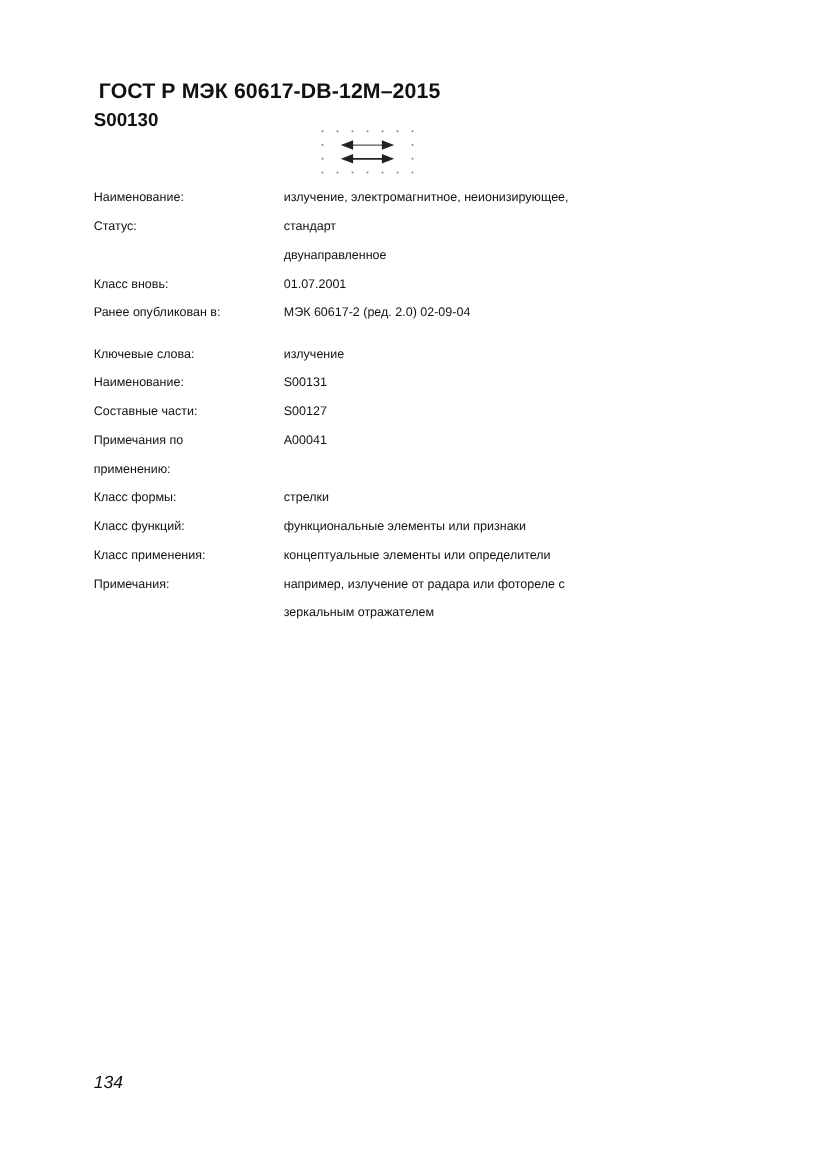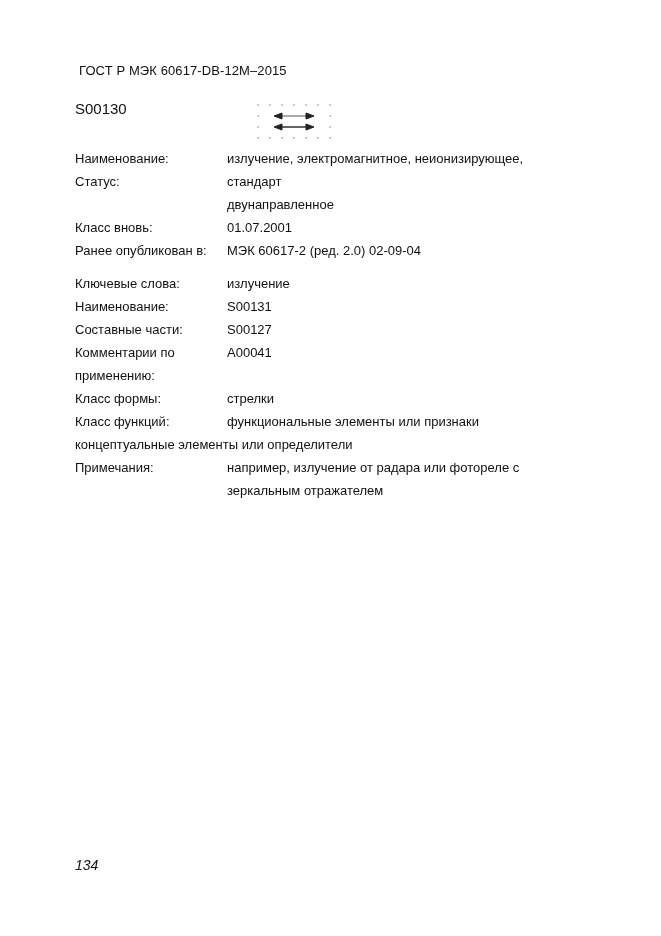--- a/index.html
+++ b/index.html
@@ -12,44 +12,44 @@
       height: 936px;
       position: relative;
       overflow: hidden;
       font-family: "Liberation Sans", sans-serif;
       color: #111111;
     }
     .header {
       position: absolute;
       left: 79px;
       top: 63px;
-      font-size: 13px;
-      font-weight: normal;
+      font-size: 17px;
+      font-weight: bold;
       letter-spacing: 0.1px;
     }
     .code {
       position: absolute;
       left: 75px;
-      top: 100px;
+      top: 88px;
       font-size: 15px;
-      font-weight: normal;
+      font-weight: bold;
     }
     .symbol {
       position: absolute;
       left: 254px;
       top: 101px;
       width: 80px;
       height: 40px;
     }
     .rows {
       position: absolute;
       left: 75px;
       top: 147px;
       width: 520px;
-      font-size: 13px;
+      font-size: 10px;
     }
     .row {
       display: flex;
       line-height: 23px;
     }
     .row .label {
       width: 152px;
       flex: 0 0 152px;
     }
     .row .value {
@@ -134,36 +134,37 @@
   </div>
   <div class="row">
     <div class="label">Наименование:</div>
     <div class="value">S00131</div>
   </div>
   <div class="row">
     <div class="label">Составные части:</div>
     <div class="value">S00127</div>
   </div>
   <div class="row">
-    <div class="label">Комментарии по</div>
+    <div class="label">Примечания по</div>
     <div class="value">A00041</div>
   </div>
   <div class="row">
     <div class="label">применению:</div>
     <div class="value"></div>
   </div>
   <div class="row">
     <div class="label">Класс формы:</div>
     <div class="value">стрелки</div>
   </div>
   <div class="row">
     <div class="label">Класс функций:</div>
     <div class="value">функциональные элементы или признаки</div>
   </div>
   <div class="row">
+    <div class="label">Класс применения:</div>
     <div class="value">концептуальные элементы или определители</div>
   </div>
   <div class="row">
     <div class="label">Примечания:</div>
     <div class="value">например, излучение от радара или фотореле с</div>
   </div>
   <div class="row">
     <div class="label"></div>
     <div class="value">зеркальным отражателем</div>
   </div>

